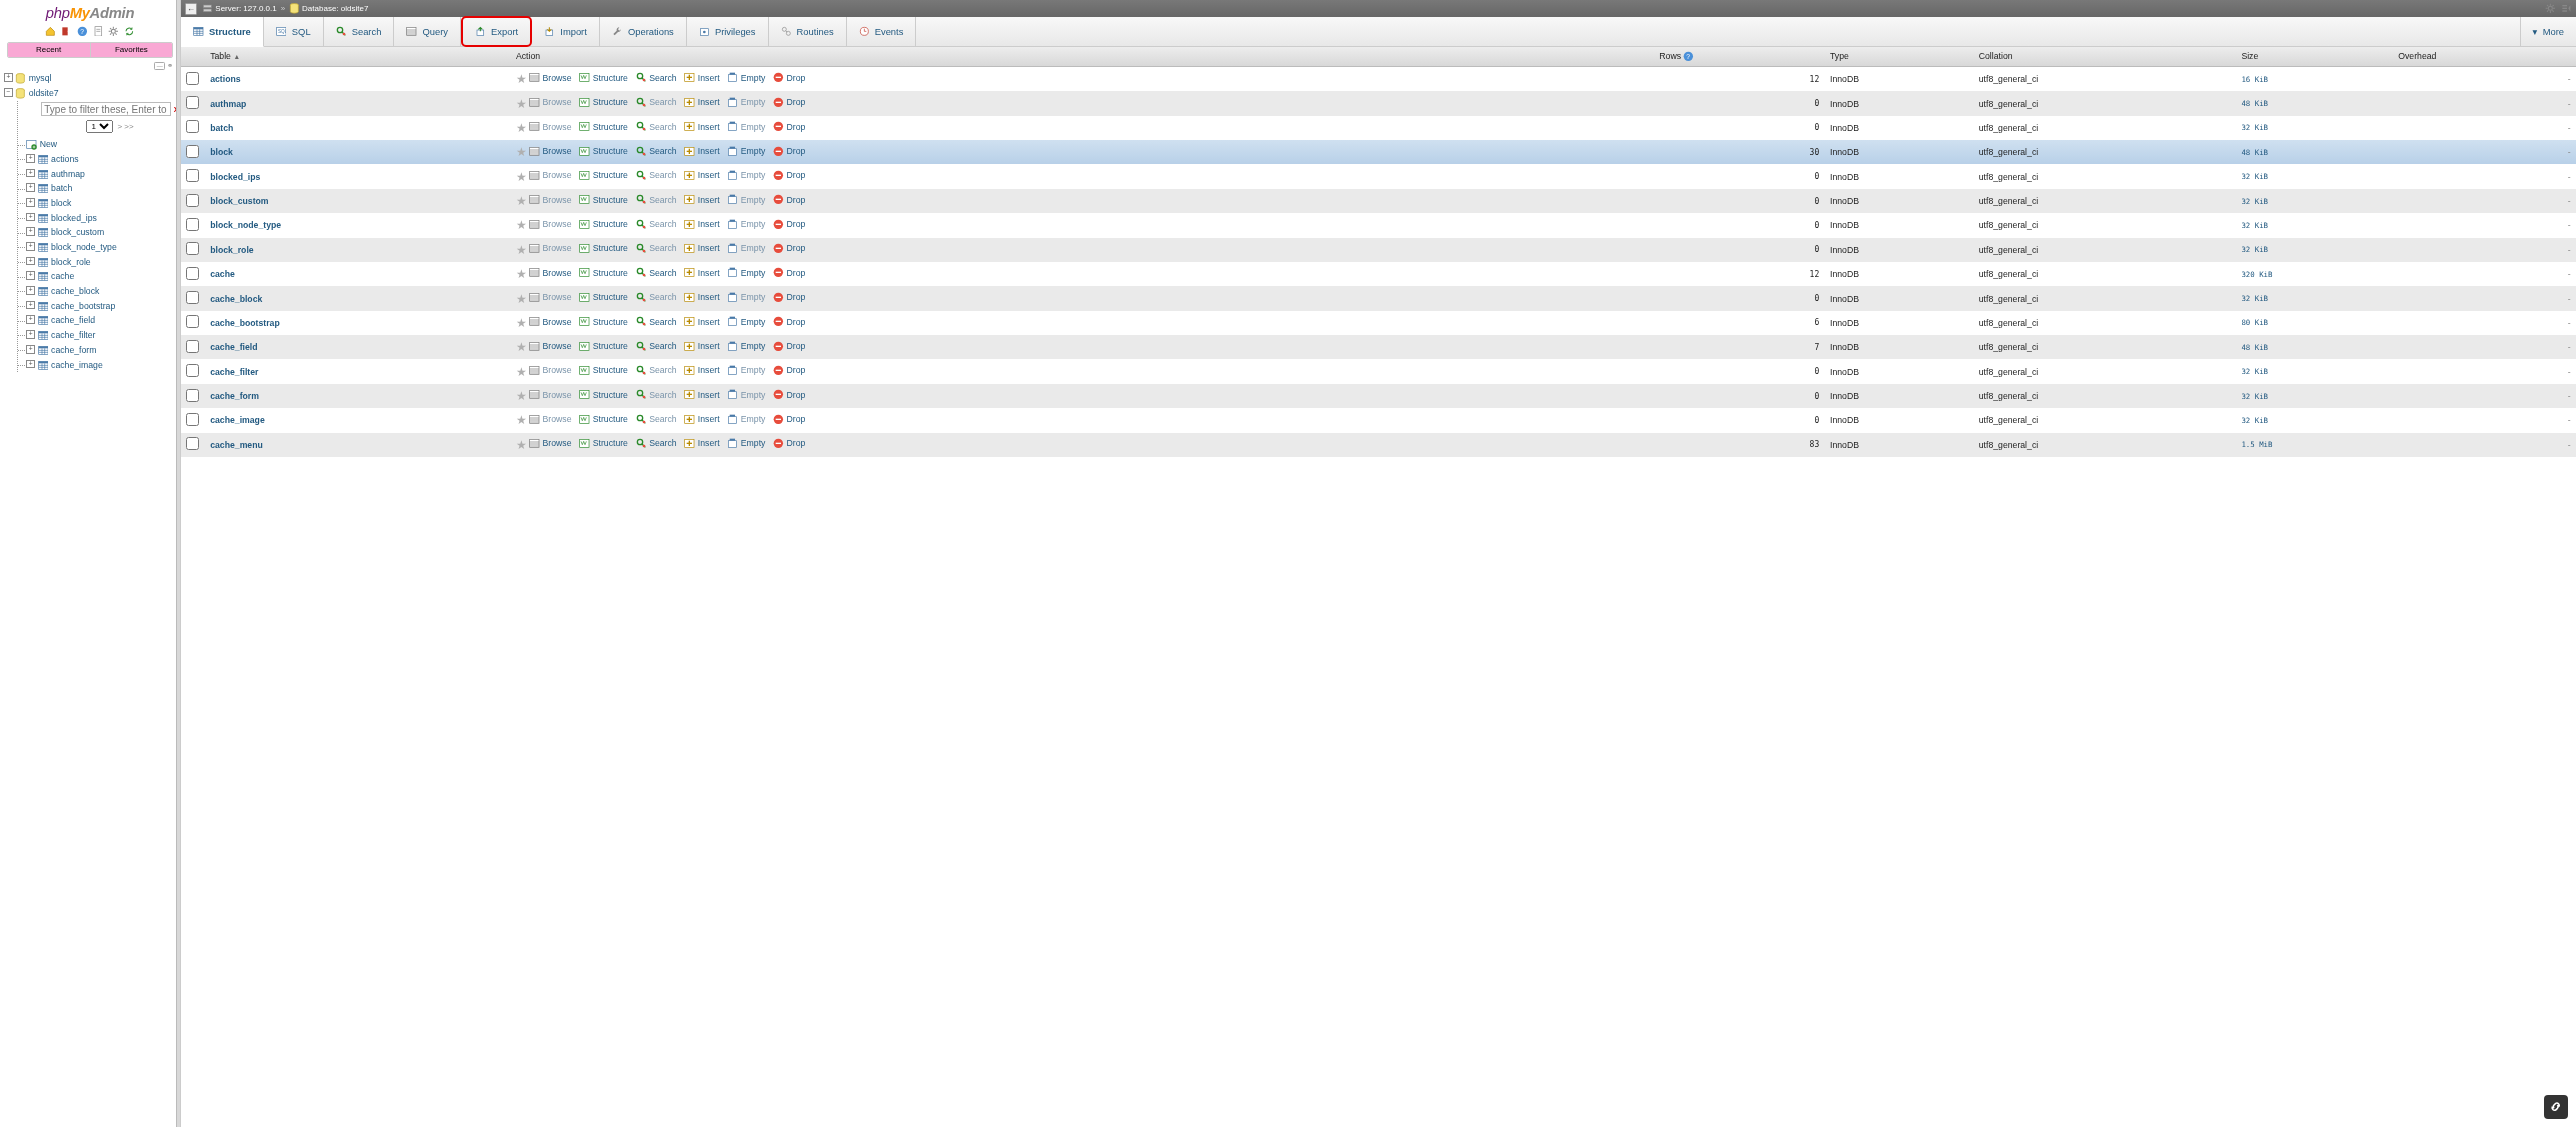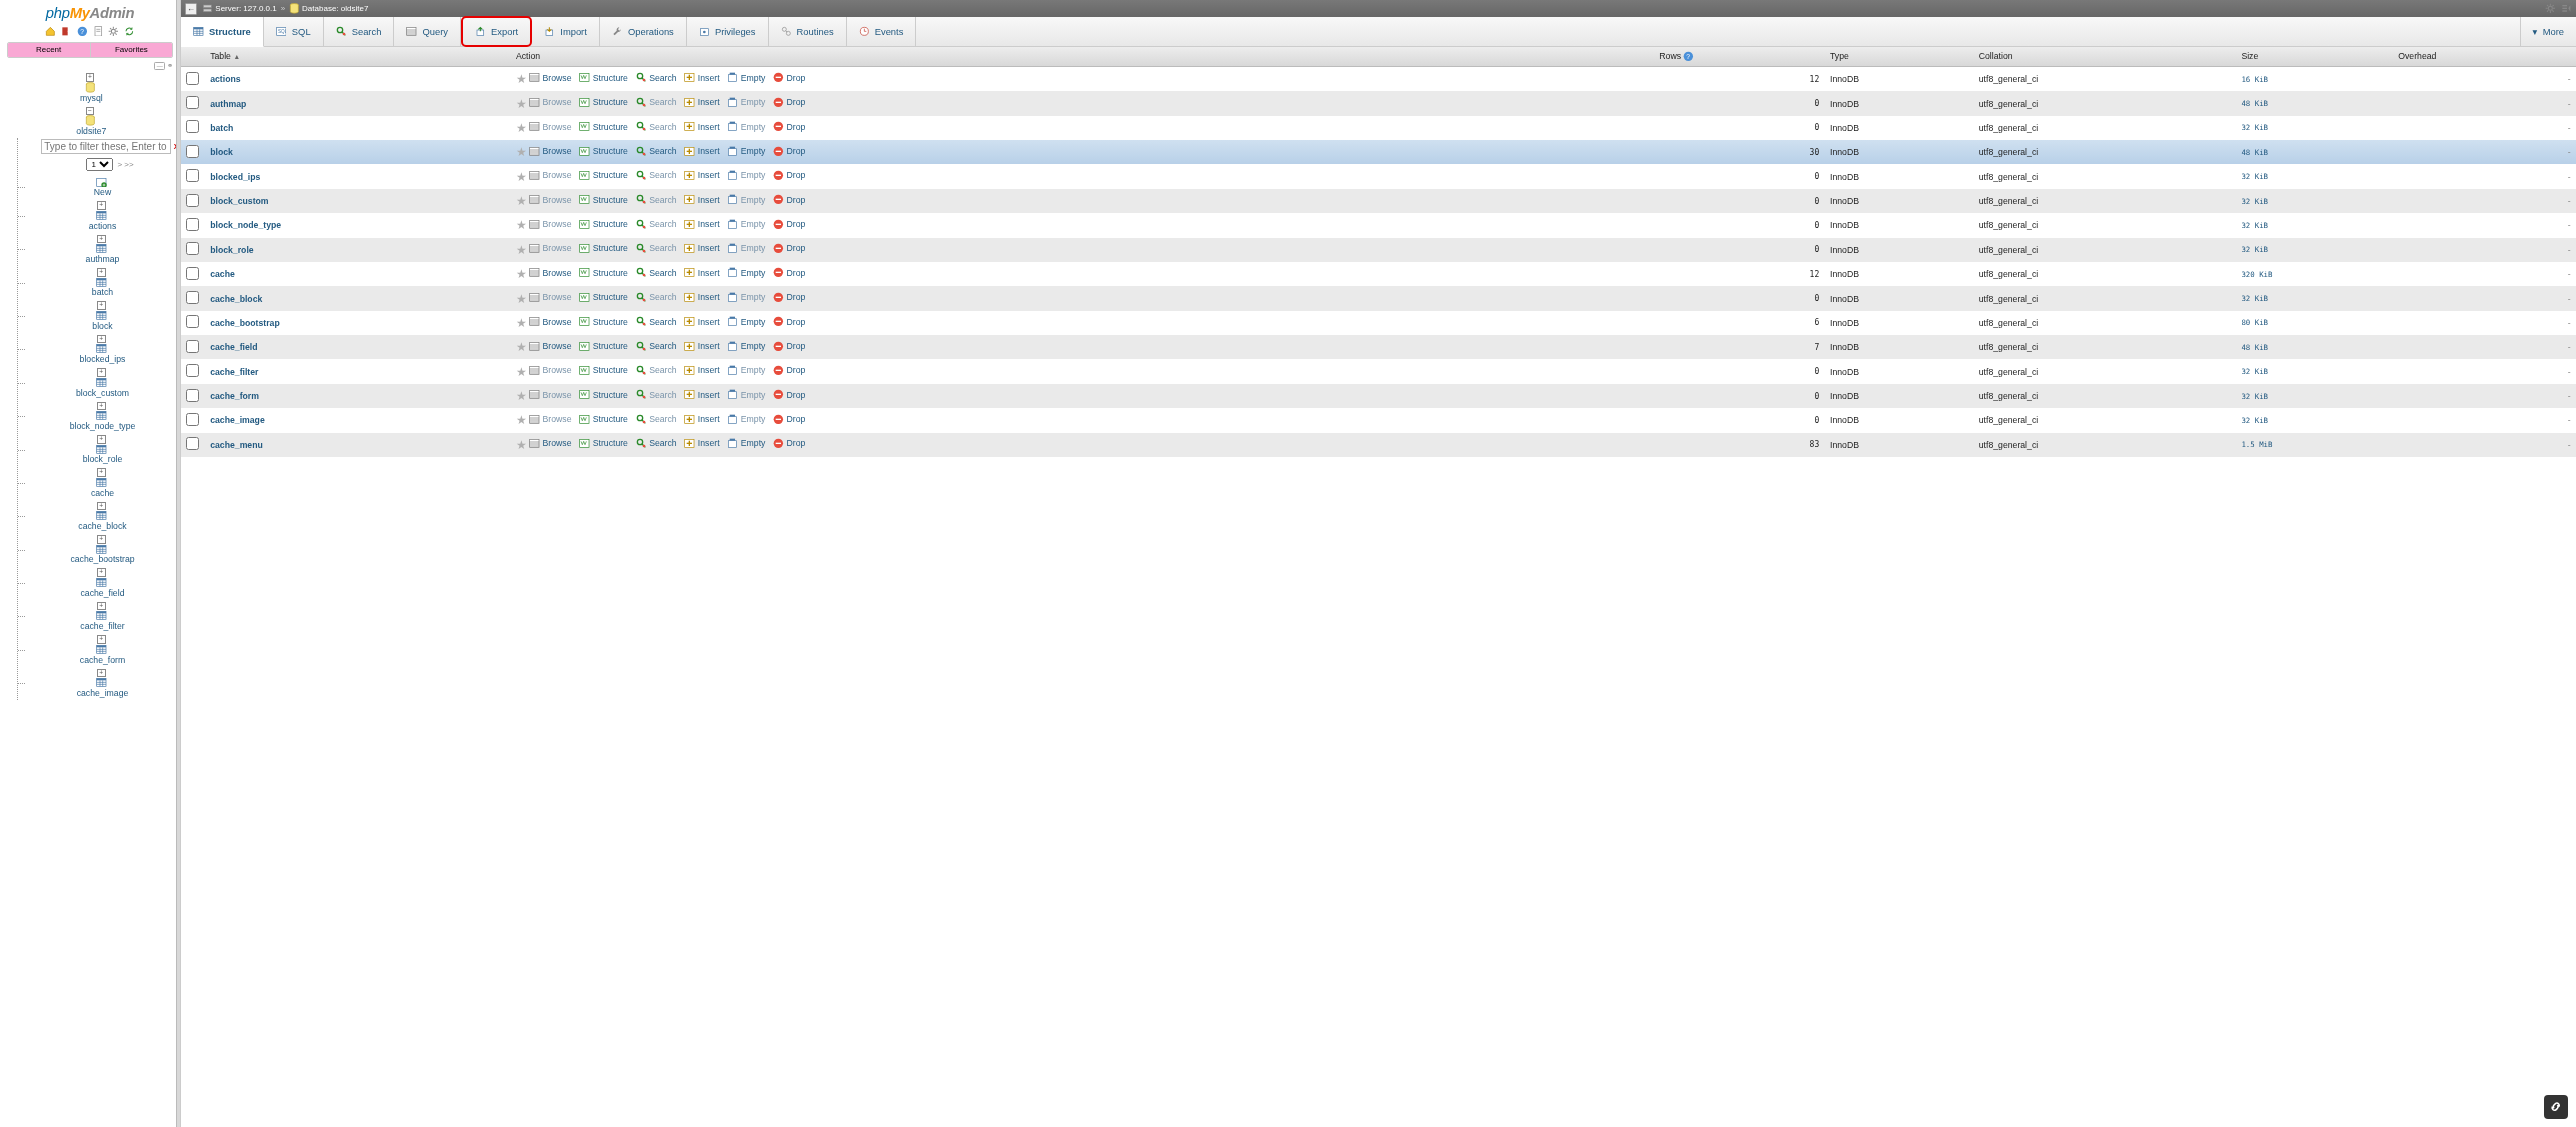--- a/index.html
+++ b/index.html
@@ -2,31 +2,31 @@
 <html style="font-size:10.7px"><head>
 <meta charset="utf-8">
 <style>
 * { margin: 0; padding: 0; box-sizing: border-box; }
 body { font-family: sans-serif; font-size: 8.7px; color: #222; background: #fff; overflow: hidden; }
 .app { display: flex; height: 100vh; }
 
 
 .sidebar { width: 181px; min-width: 181px; background: #fff; border-right: 0.7px solid #ccc; display: flex; flex-direction: column; position: relative; }
 .logo { text-align: center; padding: 5.4px 0 2.7px; font-size: 14.8px; font-weight: bold; font-style: italic; letter-spacing: -0.3px; }
-.logo .php { color: #0369a1; font-weight: normal; }
+.logo .php { color: #701a75; font-weight: normal; }
 .logo .My { color: #f89406; }
 .logo .Admin { color: #888; }
 .sidebar-icons { text-align: center; padding: 1.3px 0 2.7px; }
 .sidebar-icons span { margin: 0 1.3px; display: inline-block; width: 10.7px; height: 10.7px; vertical-align: middle; }
 .sidebar-btns { display: flex; border: 0.7px solid #ccc; border-radius: 2px; margin: 2.7px 6.7px; overflow: hidden; }
 .sidebar-btns button { flex: 1; background: #f9a8d4; border: none; border-right: 0.7px solid #ccc; padding: 2.7px 4px; font-size: 8px; cursor: pointer; }
 .sidebar-btns button:last-child { border-right: none; }
 .sidebar-toggle { text-align: right; padding: 0 6.7px 1.3px; font-size: 7.4px; color: #888; }
 .tree { flex: 1; overflow-y: auto; padding: 0 1.3px 6.7px; }
-.tree-node { display: flex; align-items: center; padding: 2px 0 2px 2.7px; white-space: nowrap; flex-direction: column; }
+.tree-node { display: flex; align-items: flex-start; padding: 2px 0 2px 2.7px; white-space: nowrap; }
 .expand { width: 8.7px; height: 8.7px; border: 0.7px solid #888; display: inline-flex; align-items: center; justify-content: center; font-size: 6.7px; line-height: 1; background: #fff; margin-right: 2.7px; color: #555; cursor: pointer; }
 .db-icon, .tbl-icon { width: 10.7px; height: 10.7px; display: inline-block; margin-right: 2.7px; }
 .db-icon svg, .tbl-icon svg { width: 10.7px; height: 10.7px; }
 .tree-label { color: #235a81; cursor: pointer; }
 .tree-children { margin-left: 16px; border-left: 0.7px dotted #999; padding-left: 0; }
 .tree-children .tree-node { position: relative; padding-left: 8px; }
 .tree-children .tree-node::before { content: ""; position: absolute; left: 0; top: 50%; width: 6.7px; border-top: 0.7px dotted #999; }
 .filter-row { display: flex; align-items: center; gap: 2.7px; padding: 1.3px 0 1.3px 23px; }
 .filter-row input { flex: 1; min-width: 0; font-size: 10px; padding: 0.7px 2px; border: 0.7px solid #bbb; }
 .filter-row .clear { color: #c00; font-size: 7.4px; font-weight: bold; cursor: pointer; }

